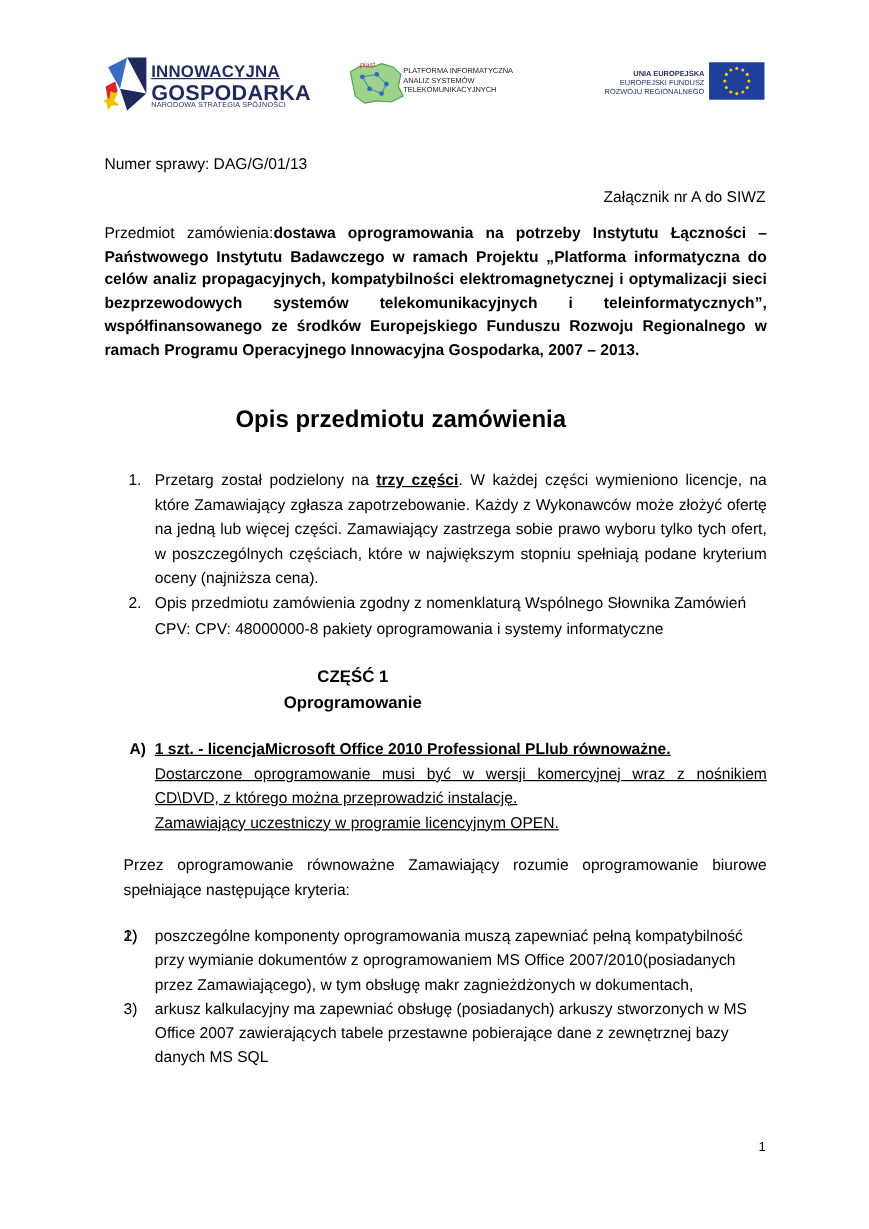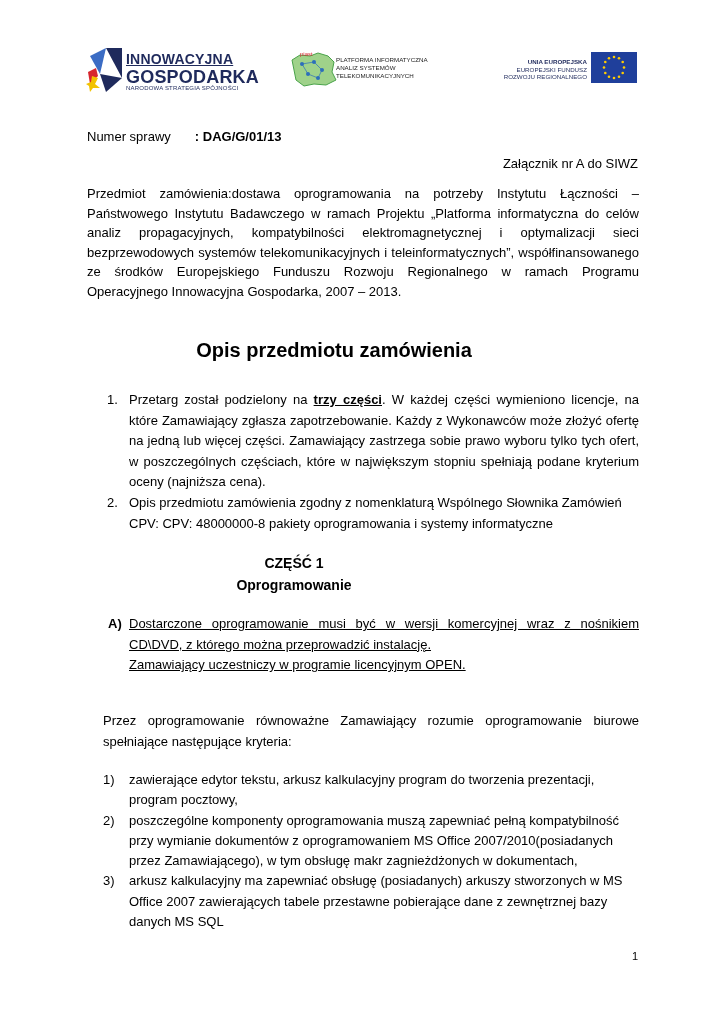--- a/index.html
+++ b/index.html
@@ -15,25 +15,25 @@
 
     .logo-pl { position: absolute; left: 288px; top: 10px; width: 160px; height: 40px; }
     .logo-pl .map { position: absolute; left: 0; top: 0; width: 52px; height: 38px; }
     .logo-pl .txt { position: absolute; left: 48px; top: 6px; font-size: 6.2px; color: #222; line-height: 8px; white-space: nowrap; }
 
     .logo-eu { position: absolute; left: 505px; top: 10px; width: 132px; height: 36px; }
     .logo-eu .txt { position: absolute; right: 50px; top: 8px; font-size: 6.2px; color: #1f2a5c; text-align: right; line-height: 7.5px; white-space: nowrap; }
     .logo-eu .txt .b { font-weight: bold; }
     .logo-eu .flag { position: absolute; right: 0; top: 2px; width: 46px; height: 31px; background: #1f3f9b; }
     .case-no { position: absolute; top: 129px; left: 87px; font-size: 13px; }
-    .case-no b { font-weight: bold; margin-left: 24px; }
+    .case-no b { font-weight: normal; }
     .attach { position: absolute; top: 156px; right: 86px; font-size: 13px; }
 
     .subject { position: absolute; top: 184px; left: 87px; width: 552px; font-size: 13px; line-height: 19.5px; text-align: justify; }
-    .subject b { font-weight: normal; }
+    .subject b { font-weight: bold; }
 
     .title { position: absolute; top: 339px; left: 0; width: 668px; text-align: center; font-size: 20px; font-weight: bold; }
 
     .olist { position: absolute; top: 390px; left: 87px; width: 552px; }
     .olist .item { position: relative; padding-left: 42px; font-size: 13px; line-height: 20.6px; text-align: justify; }
     .olist .num { position: absolute; left: 20px; top: 0; }
     .olist u { font-weight: bold; }
 
     .part { position: absolute; top: 552px; left: 0; width: 588px; text-align: center; font-size: 14px; font-weight: bold; line-height: 22px; }
 
@@ -137,31 +137,31 @@
 </div>
 
 <div class="part">
   <div>CZĘŚĆ 1</div>
   <div>Oprogramowanie</div>
 </div>
 
 <div class="sectA">
   <span class="lbl">A)</span>
   <div class="body">
+    <div class="head">1 szt. - licencjaMicrosoft Office 2010 Professional PLlub równoważne.</div>
     <div style="text-align:justify;">Dostarczone oprogramowanie musi być w wersji komercyjnej wraz z nośnikiem CD\DVD, z którego można przeprowadzić instalację.</div>
     <div>Zamawiający uczestniczy w programie licencyjnym OPEN.</div>
   </div>
 </div>
 
 <div class="intro">Przez oprogramowanie równoważne Zamawiający rozumie oprogramowanie biurowe spełniające następujące kryteria:</div>
 
 <div class="crit">
   <div class="item">
     <span class="num">1)</span>
-    <span>zawierające edytor tekstu, arkusz kalkulacyjny program do tworzenia prezentacji, program pocztowy,</span>
   </div>
   <div class="item">
     <span class="num">2)</span>
     <span>poszczególne komponenty oprogramowania muszą zapewniać pełną kompatybilność przy wymianie dokumentów z oprogramowaniem MS Office 2007/2010(posiadanych przez Zamawiającego), w tym obsługę makr zagnieżdżonych w dokumentach,</span>
   </div>
   <div class="item">
     <span class="num">3)</span>
     <span>arkusz kalkulacyjny ma zapewniać obsługę (posiadanych) arkuszy stworzonych w MS Office 2007 zawierających tabele przestawne pobierające dane z zewnętrznej bazy danych MS SQL</span>
   </div>
 </div>

